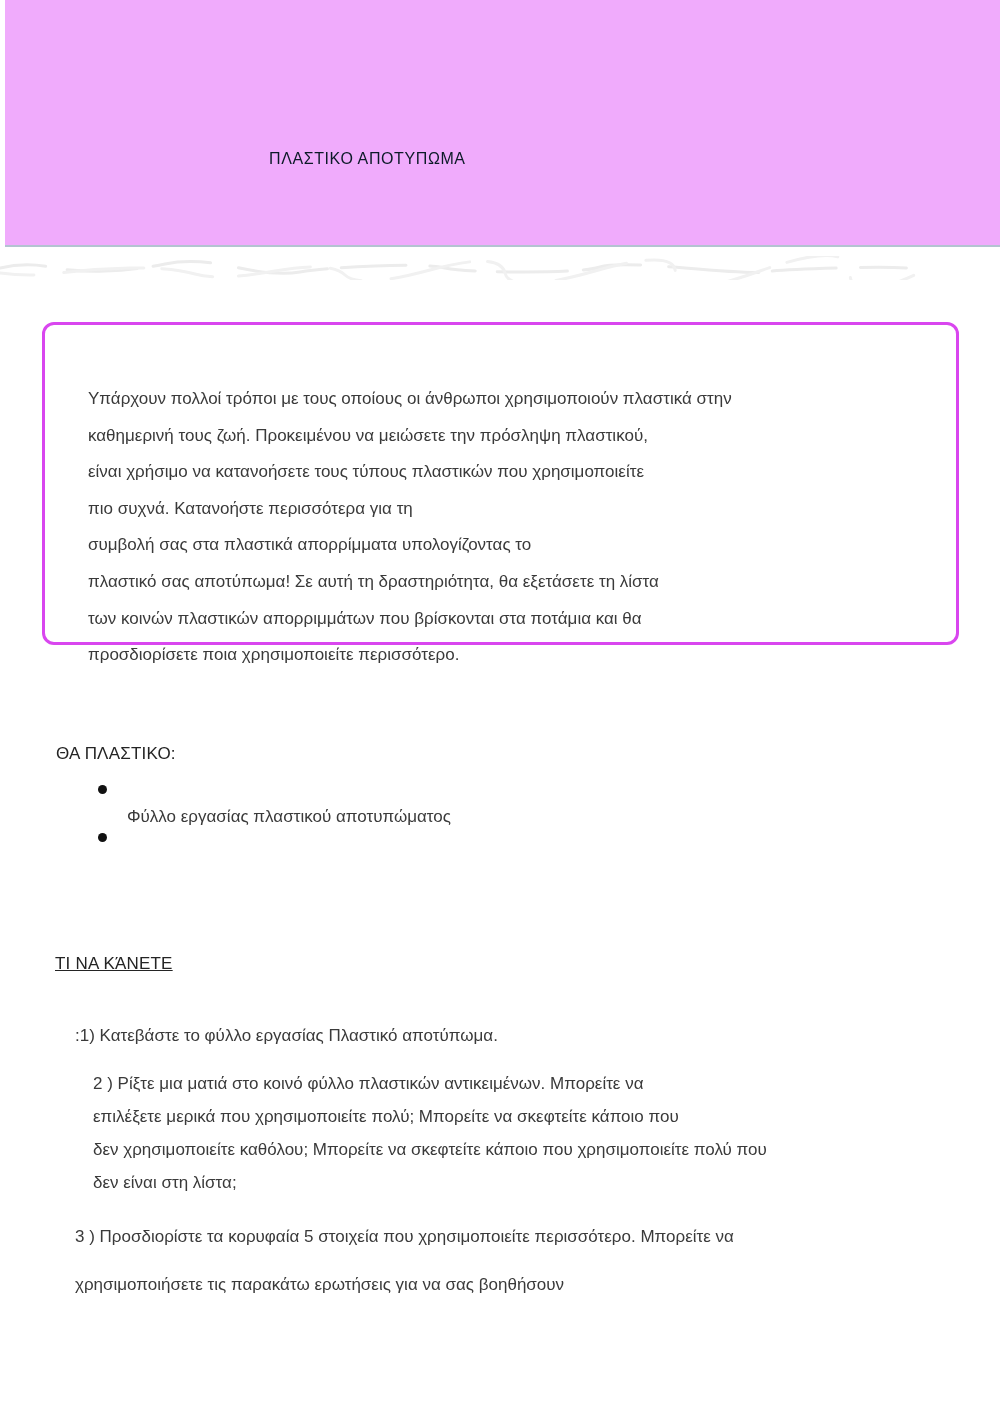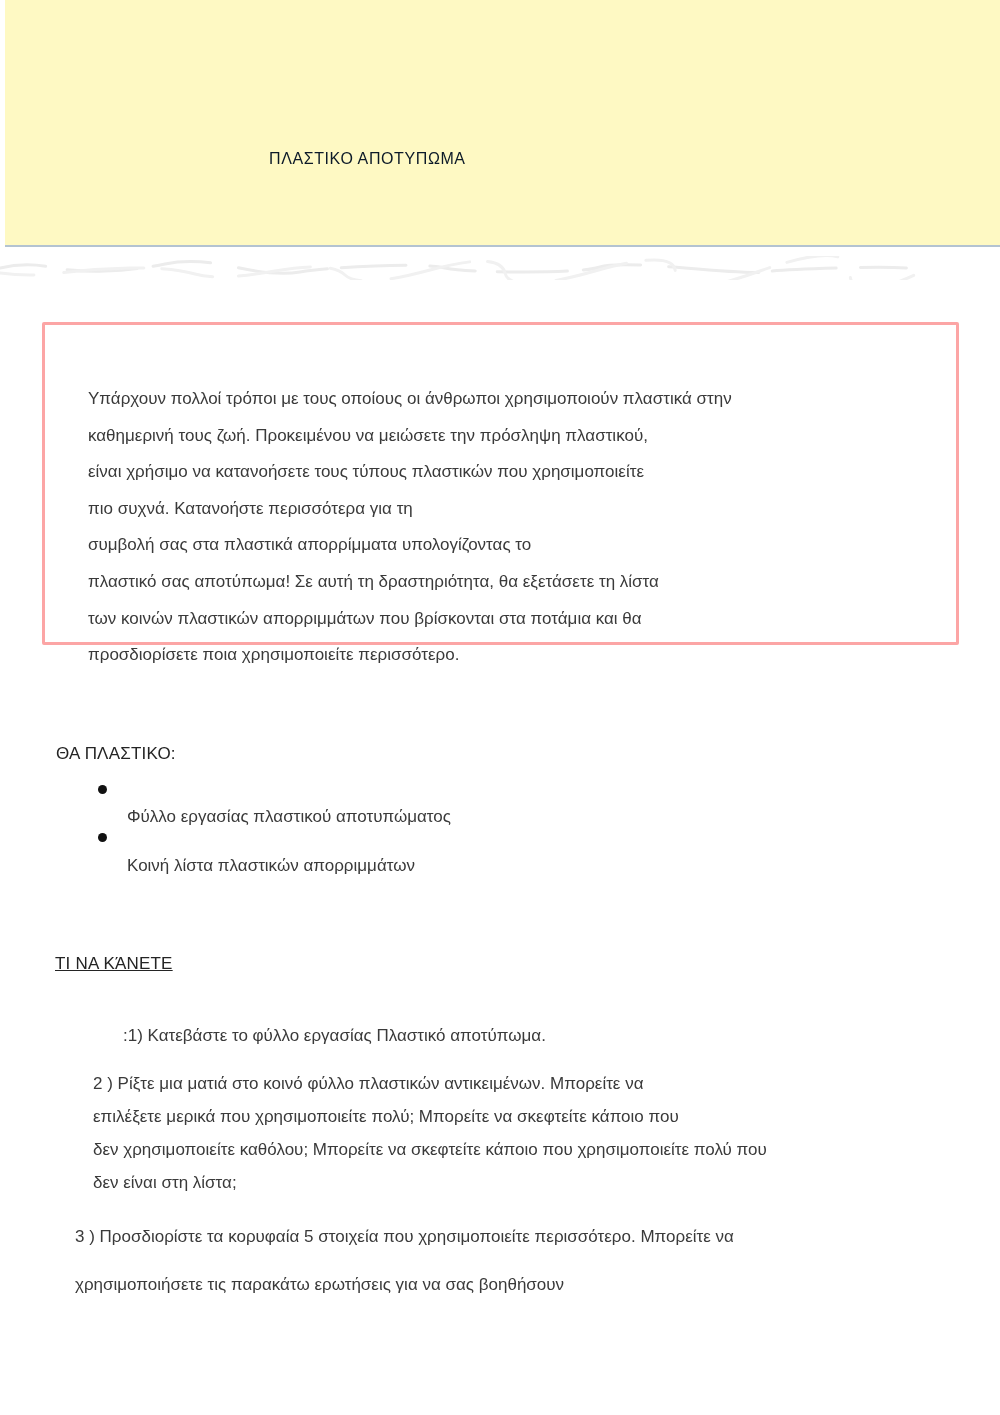--- a/index.html
+++ b/index.html
@@ -15,21 +15,21 @@
     background: #ffffff;
     overflow: hidden;
   }
   
   .header-banner {
     position: absolute;
     left: 5px;
     top: 0;
     right: 0;
     height: 247px;
-    background: #fef9c3;
+    background: #f0abfc;
     border-bottom: 2px solid #b3c3d1;
   }
   .page-title {
     position: absolute;
     left: 264px;
     top: 150px;
     font-size: 16px;
     letter-spacing: 0.6px;
     font-weight: 400;
     color: #0c1a28;
@@ -43,22 +43,22 @@
     width: 1000px;
     height: 24px;
   }
   
   .intro-box {
     position: absolute;
     left: 42px;
     top: 322px;
     width: 917px;
     height: 323px;
-    border: 3px solid #fca5a5;
-    border-radius: 2px;
+    border: 3px solid #d946ef;
+    border-radius: 12px;
     overflow: visible;
     padding-left: 23px;
   }
   .intro-lines {
     position: absolute;
     left: 43px;
     top: 56px;
     width: 840px;
   }
   .line {
@@ -95,21 +95,21 @@
   }
   .bullet-text-1 { left: 127px; top: 807px; }
   .bullet-text-2 { left: 127px; top: 856px; }
   
   .step-text {
     position: absolute;
     font-size: 17px;
     color: #3a3a3a;
     white-space: nowrap;
   }
-  .step-1 { left: 75px; top: 1026px; margin-left: 48px; }
+  .step-1 { left: 75px; top: 1026px; }
   .step-2 { left: 93px; top: 1067px; }
   .step-2 .line2 { line-height: 33px; }
   .step-3 { left: 75px; top: 1228px; }
   .step-3 .line3a { line-height: 18px; margin-bottom: 30px; }
   .step-3 .line3b { line-height: 18px; }
 </style>
 </head>
 <body>
 
 <div class="page">
@@ -135,21 +135,20 @@
       <div class="line">προσδιορίσετε ποια χρησιμοποιείτε περισσότερο.</div>
     </div>
   </div>
 
   <div class="section-heading materials-heading">ΘΑ ΠΛΑΣΤΙΚΟ:</div>
 
   <span class="bullet-dot bullet-dot-1"></span>
   <div class="bullet-text bullet-text-1">Φύλλο εργασίας πλαστικού αποτυπώματος</div>
 
   <span class="bullet-dot bullet-dot-2"></span>
-  <div class="bullet-text bullet-text-2">Κοινή λίστα πλαστικών απορριμμάτων</div>
 
   <div class="section-heading instructions-heading">ΤΙ ΝΑ ΚΆΝΕΤΕ</div>
 
   <div class="step-text step-1">:1) Κατεβάστε το φύλλο εργασίας Πλαστικό αποτύπωμα.</div>
 
   <div class="step-text step-2">
     <div class="line2">2 ) Ρίξτε μια ματιά στο κοινό φύλλο πλαστικών αντικειμένων. Μπορείτε να</div>
     <div class="line2">επιλέξετε μερικά που χρησιμοποιείτε πολύ; Μπορείτε να σκεφτείτε κάποιο που</div>
     <div class="line2">δεν χρησιμοποιείτε καθόλου; Μπορείτε να σκεφτείτε κάποιο που χρησιμοποιείτε πολύ που</div>
     <div class="line2">δεν είναι στη λίστα;</div>

